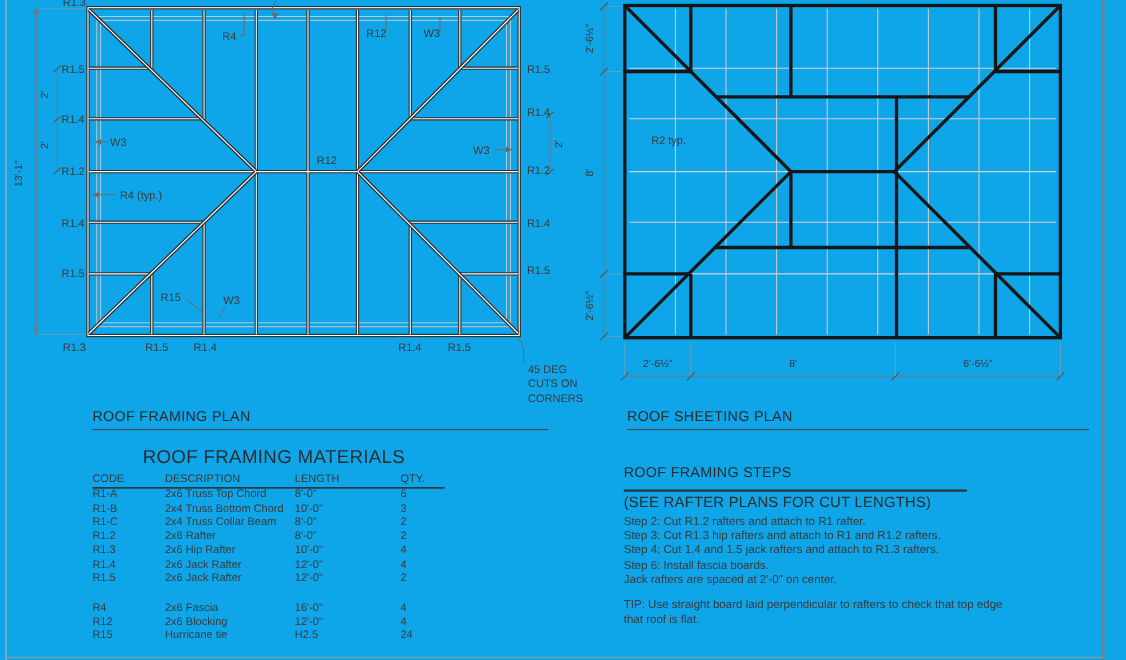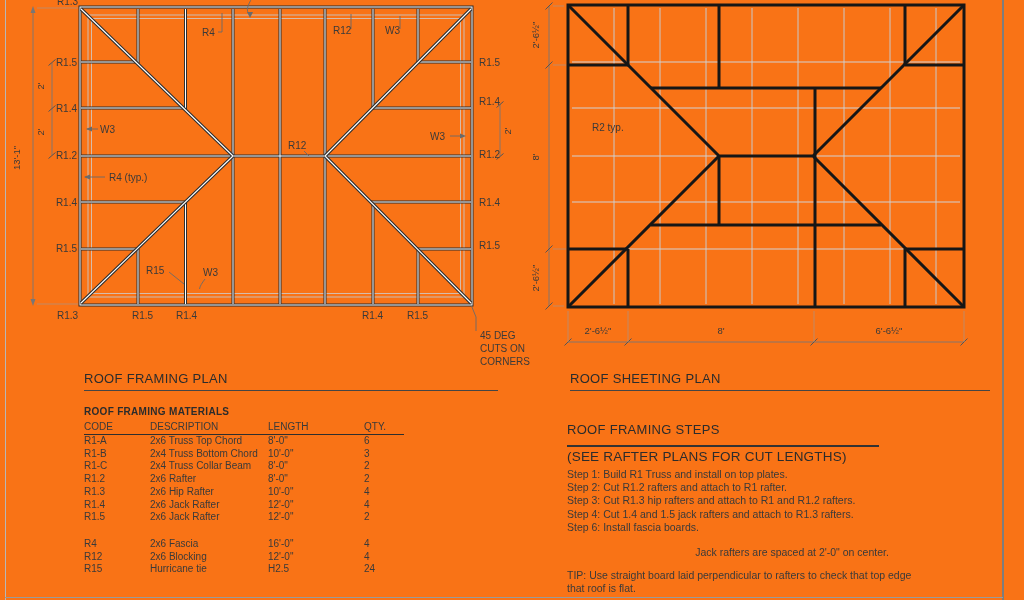--- a/index.html
+++ b/index.html
@@ -1,42 +1,42 @@
 <!DOCTYPE html>
 <html><head>
 <meta charset="utf-8">
 <style>
   html,body{margin:0;padding:0;background:#ffffff;}
   .sheet{
-    position:relative;width:1024px;height:600px;background:#f97316;overflow:hidden;
+    position:relative;width:1024px;height:600px;background:#0ea5e9;overflow:hidden;
     font-family:"Liberation Sans", sans-serif;color:#3a3a3a;
   }
   svg{position:absolute;left:0;top:0;}
   svg text{font-family:"Liberation Sans", sans-serif;fill:#3a3a3a;}
   .plan-title{
     position:absolute;font-size:13px;letter-spacing:.3px;color:#2c2c2c;
     border-bottom:1.5px solid #454545;padding-bottom:4px;
   }
   #framing-title{left:84px;top:371px;width:414px;}
   #sheeting-title{left:570px;top:371px;width:420px;}
   
   .materials{position:absolute;left:84px;top:406px;width:330px;}
-  .materials h3{margin:0 0 4px 0;font-size:10px;font-weight:bold;letter-spacing:.3px;color:#2c2c2c;}
+  .materials h3{margin:0 0 4px 0;font-size:17px;font-weight:normal;letter-spacing:.3px;color:#2c2c2c;text-align:center;}
   .materials table{border-collapse:collapse;table-layout:fixed;width:320px;font-size:10px;color:#3a3a3a;}
   .materials col.c1{width:66px}.materials col.c2{width:118px}.materials col.c3{width:96px}.materials col.c4{width:40px}
   .materials th{font-weight:normal;text-align:left;padding:0 0 2px 0;border-bottom:1.8px solid #2e2e2e;font-size:10px;}
   .materials td{padding:0;line-height:12.7px;height:12.7px;white-space:nowrap;overflow:hidden;}
   .materials tr.gap td{height:14px;}
   
   .steps{position:absolute;left:567px;top:422px;width:450px;color:#3a3a3a;}
   .steps .steps-title{font-size:13px;letter-spacing:.3px;color:#2c2c2c;border-bottom:2px solid #333;padding-bottom:8px;width:312px;}
   .steps .steps-sub{font-size:13.5px;letter-spacing:.2px;color:#2c2c2c;margin-top:2px;white-space:nowrap;}
   .steps .step-lines{margin-top:4px;}
   .steps .step-line{font-size:10.5px;line-height:13.2px;white-space:nowrap;}
-  .steps .note{font-size:10.5px;margin-top:12px;white-space:nowrap;text-align:center;}
+  .steps .note{font-size:10.5px;white-space:nowrap;}
   .steps .tip{margin-top:11px;}
   .steps .tip-line{font-size:10.5px;line-height:12.9px;white-space:nowrap;}
   
   .border-v-right{position:absolute;left:1002px;top:0;width:1.5px;height:600px;background:#7d7d7d;}
   .border-v-left{position:absolute;left:5px;top:0;width:1px;height:600px;background:#b7b7b7;}
   .border-h-bottom{position:absolute;left:5px;top:597px;width:998px;height:1px;background:#9a9a9a;}
 </style>
 </head>
 <body>
 
@@ -229,21 +229,20 @@
             <td>24</td>
           </tr>
       </tbody>
     </table>
   </div>
 
   <div class="steps">
     <div class="steps-title">ROOF FRAMING STEPS</div>
     <div class="steps-sub">(SEE RAFTER PLANS FOR CUT LENGTHS)</div>
     <div class="step-lines">
-      <div class="step-line">Step 1: Build R1 Truss and install on top plates.</div>
       <div class="step-line">Step 2: Cut R1.2 rafters and attach to R1 rafter.</div>
       <div class="step-line">Step 3: Cut R1.3 hip rafters and attach to R1 and R1.2 rafters.</div>
       <div class="step-line">Step 4: Cut 1.4 and 1.5 jack rafters and attach to R1.3 rafters.</div>
       <div class="step-line">Step 6: Install fascia boards.</div>
     </div>
     <div class="note">Jack rafters are spaced at 2'-0" on center.</div>
     <div class="tip">
       <div class="tip-line">TIP: Use straight board laid perpendicular to rafters to check that top edge</div>
       <div class="tip-line">that roof is flat.</div>
     </div>

